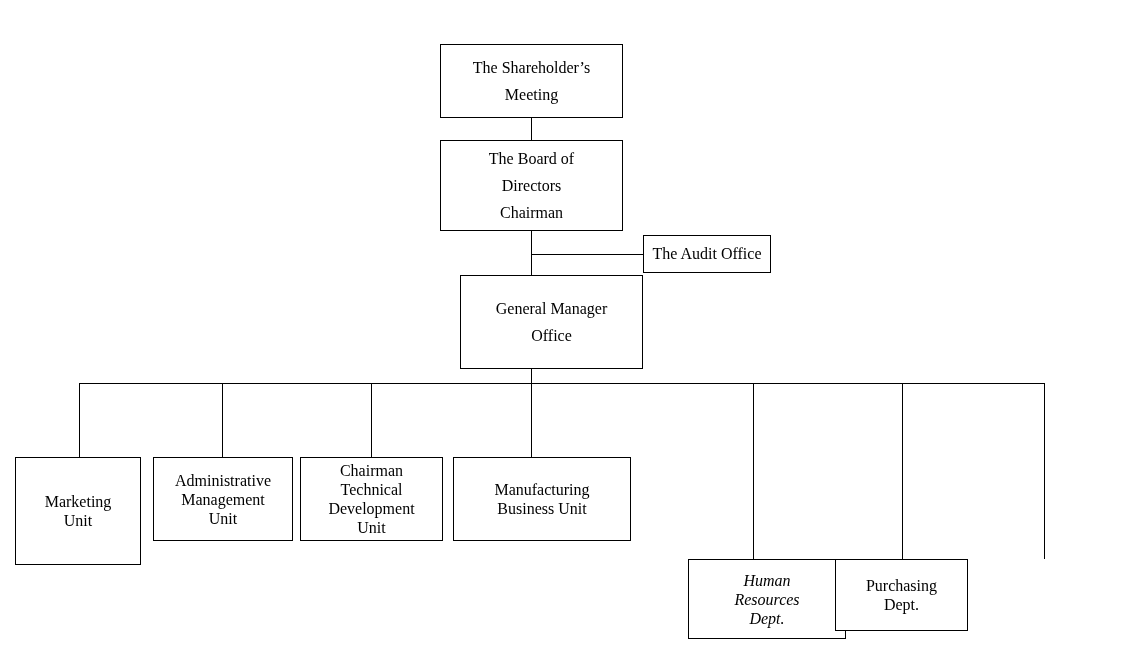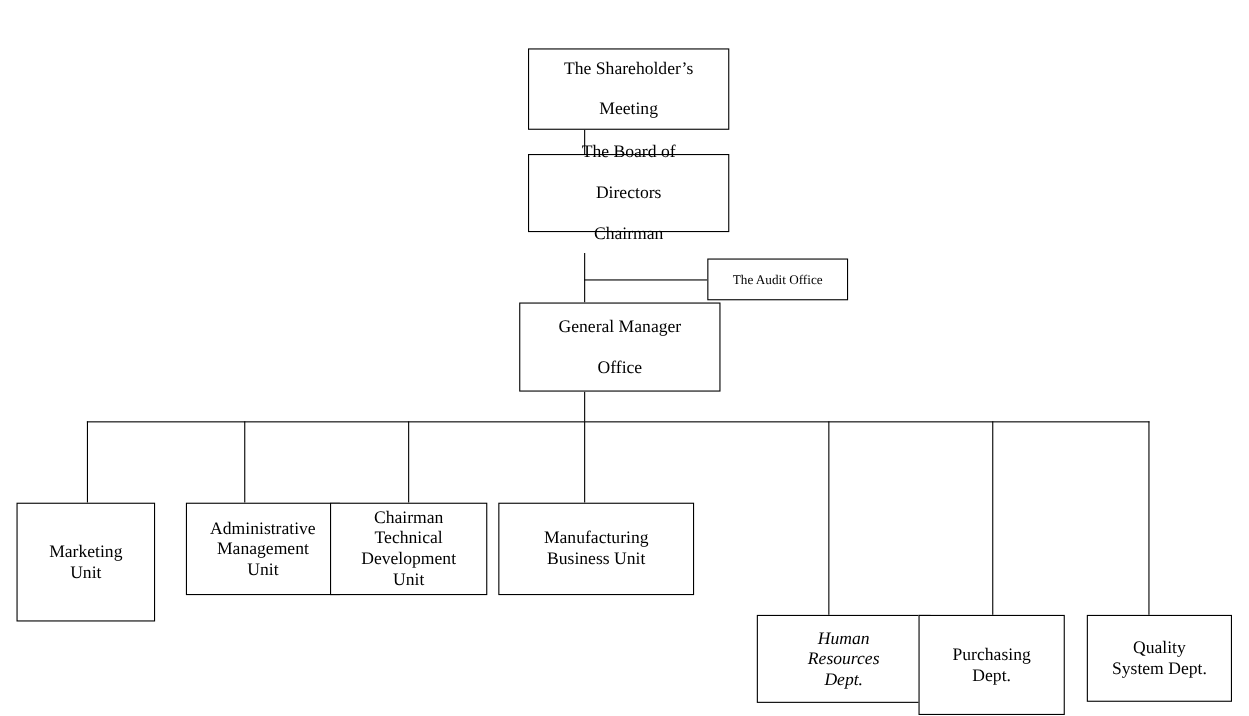--- a/index.html
+++ b/index.html
@@ -22,37 +22,37 @@
     border: 1px solid #000000;
     background: #ffffff;
     display: flex;
     align-items: center;
     justify-content: center;
     text-align: center;
     white-space: pre-line;
     font-size: 16px;
     line-height: 19px;
   }
-  .node.tall { line-height: 37px; margin-left: 40px; }
-  .node.small { font-size: 12px; line-height: 18px; }
+  .node.tall { line-height: 27px; }
+  .node.small { font-size: 16px; line-height: 18px; }
   .line {
     position: absolute;
     background: #000000;
   }
   
   #n-shareholder   { left: 440px; top: 44px;  width: 183px; height: 74px; }
-  #n-board         { left: 440px; top: 140px; width: 183px; height: 71px; }
+  #n-board         { left: 440px; top: 140px; width: 183px; height: 91px; }
   #n-audit         { left: 643px; top: 235px; width: 128px; height: 38px; }
-  #n-gm            { left: 432px; top: 275px; width: 183px; height: 81px; }
+  #n-gm            { left: 460px; top: 275px; width: 183px; height: 94px; }
   #n-marketing     { left: 15px;  top: 457px; width: 126px; height: 108px; }
-  #n-admin         { left: 153px; top: 457px; width: 140px; height: 84px; margin-left: 16px; }
+  #n-admin         { left: 153px; top: 457px; width: 140px; height: 84px; }
   #n-product       { left: 300px; top: 457px; width: 143px; height: 84px; }
   #n-manufacturing { left: 453px; top: 457px; width: 178px; height: 84px; }
   #n-hr            { left: 688px; top: 559px; width: 158px; height: 80px; font-style: italic; }
-  #n-purchasing    { left: 835px; top: 559px; width: 133px; height: 91px; }
+  #n-purchasing    { left: 835px; top: 559px; width: 133px; height: 72px; }
   #n-quality       { left: 988px; top: 559px; width: 132px; height: 79px; }
   
   #l-sh-board      { left: 531px;  top: 118px; width: 1px;   height: 22px; }
   #l-board-gm      { left: 531px;  top: 230px; width: 1px;   height: 45px; }
   #l-audit-branch  { left: 531px;  top: 254px; width: 112px; height: 1px; }
   #l-gm-bus        { left: 531px;  top: 356px; width: 1px;   height: 27px; }
   #l-bus           { left: 79px;   top: 383px; width: 966px; height: 1px; }
   #l-drop-marketing     { left: 79px;   top: 383px; width: 1px; height: 74px; }
   #l-drop-admin         { left: 222px;  top: 383px; width: 1px; height: 74px; }
   #l-drop-product       { left: 371px;  top: 383px; width: 1px; height: 74px; }
@@ -96,16 +96,14 @@
 Technical
 Development
 Unit</div>
   <div class="node" id="n-manufacturing">Manufacturing
 Business Unit</div>
   <div class="node" id="n-hr">Human
 Resources
 Dept.</div>
   <div class="node" id="n-purchasing">Purchasing
 Dept.</div>
-  <div class="node" id="n-quality">Quality
-System Dept.</div>
 
 </div>
 
 </body></html>

